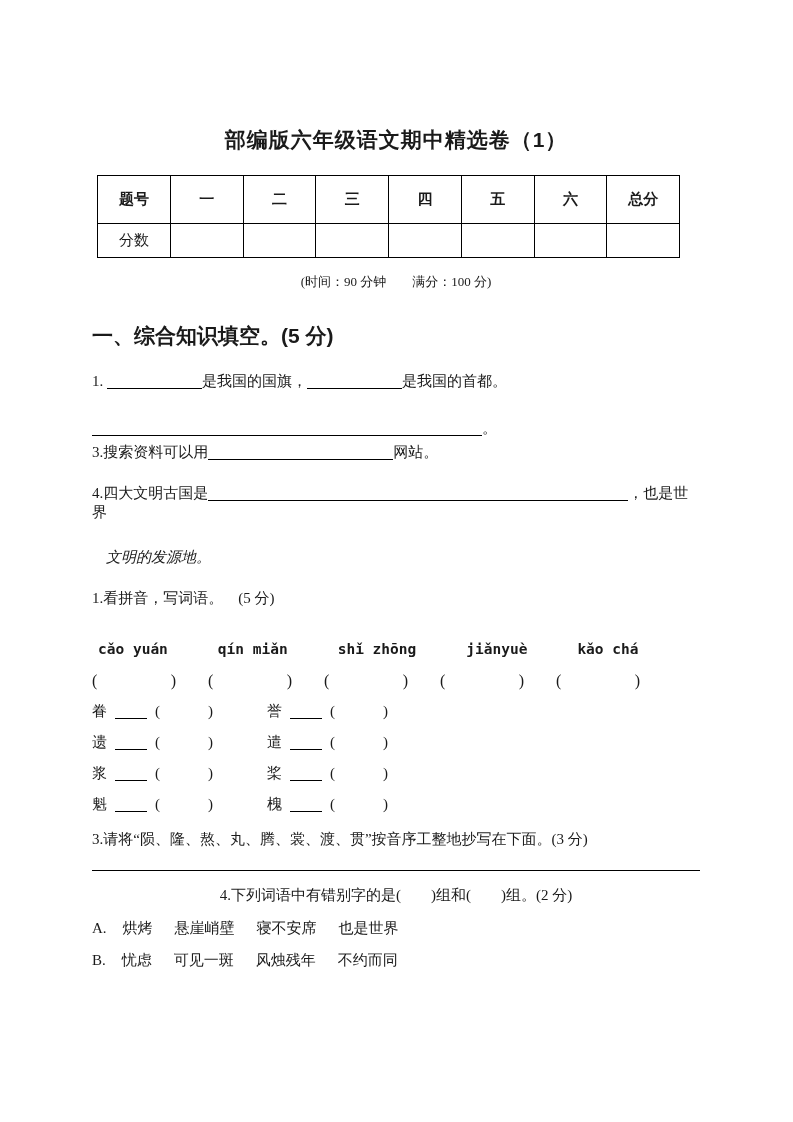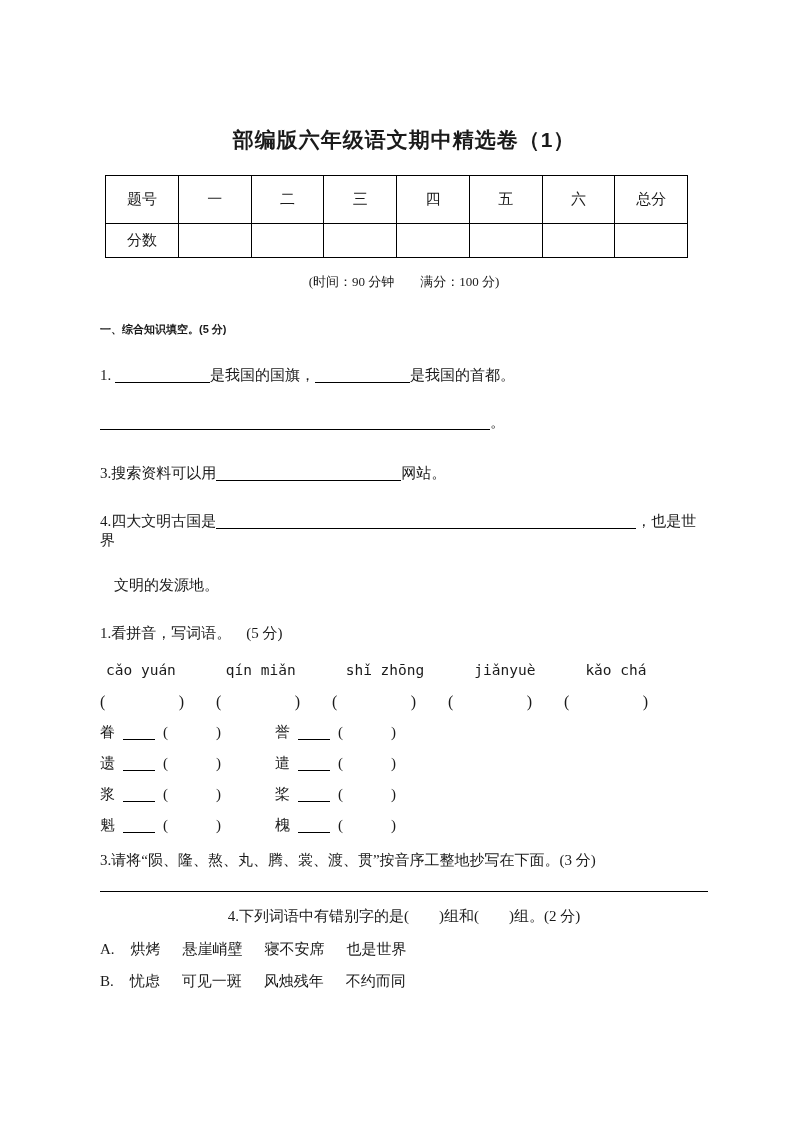--- a/index.html
+++ b/index.html
@@ -8,21 +8,21 @@
     width:793px; height:1122px;
     margin:0 auto;
     background:#ffffff;
     color:#1a1a1a;
     font-family:"Liberation Serif", serif;
     font-size:15px;
     box-sizing:border-box;
   }
   .content {
     position:absolute;
-    left:100px; top:126px;
+    left:92px; top:126px;
     width:608px;
   }
   .title {
     text-align:center;
     font-family:"Liberation Sans", sans-serif;
     font-weight:bold;
     font-size:21px;
     letter-spacing:1px;
   }
   table.score {
@@ -31,54 +31,55 @@
     margin-left:5px;
     width:583px;
     table-layout:fixed;
   }
   table.score td {
     border:1px solid #000;
     text-align:center;
     font-size:15px;
     padding:0;
   }
-  table.score tr.hdr td { height:47px; }
+  table.score tr.hdr td { height:47px;font-weight:bold; }
   table.score tr.scr td { height:33px;text-align:center; }
   .exam-info {
     text-align:center;
     margin-top:15px;
     font-size:13px;
   }
   .sec-heading {
     font-family:"Liberation Sans", sans-serif;
     font-weight:bold;
-    font-size:11px;
+    font-size:21px;
     margin-top:31px;
   }
-  .q-line { margin-top:29px; line-height:19px; }
+  .q-line { margin-top:22px; line-height:19px; }
   .blank {
     display:inline-block;
     border-bottom:1px solid #000;
     height:15px;
     vertical-align:-3px;
   }
   .w95 { width:95px; }
   .w178 { width:178px; }
   .w390 { width:390px; }
   .w185 { width:185px; }
   .w420 { width:420px; }
   .w32 { width:32px; }
   .indent { padding-left:14px; }
   .pinyin-row {
     display:flex;
     gap:50px;
-    margin-top:19px;
+    margin-top:33px;
     padding-left:6px;
     font-family:"DejaVu Sans Mono", monospace;
     font-size:14.5px;
+    font-weight:bold;
   }
   .paren-row {
     display:flex;
     gap:32px;
     margin-top:15px;
     font-size:16px;
   }
   .paren-group {
     display:inline-flex;
     justify-content:space-between;
@@ -145,28 +146,28 @@
 
     <div class="q-line">
       <span>1.</span>
       <span class="blank w95"></span><span>是我国的国旗，</span><span class="blank w95"></span><span>是我国的首都。</span>
     </div>
 
     <div class="q-line" style="margin-top:28px;">
       <span class="blank w390"></span><span>。</span>
     </div>
 
-    <div class="q-line" style="margin-top:32px;">
+    <div class="q-line" style="margin-top:5px;">
       <span>3.</span><span>搜索资料可以用</span><span class="blank w185"></span><span>网站。</span>
     </div>
 
     <div class="q-line">
       <span>4.</span><span>四大文明古国是</span><span class="blank w420"></span><span>，也是世界</span>
     </div>
-    <div class="q-line indent" style="margin-top:26px;">
+    <div class="q-line indent" style="margin-top:26px;font-style:italic;">
       <span>文明的发源地。</span>
     </div>
 
 
     <div class="q-line">
       <span>1.看拼音，写词语。　(5 分)</span>
     </div>
 
     <div class="pinyin-row">
       <span>cǎo yuán</span>

